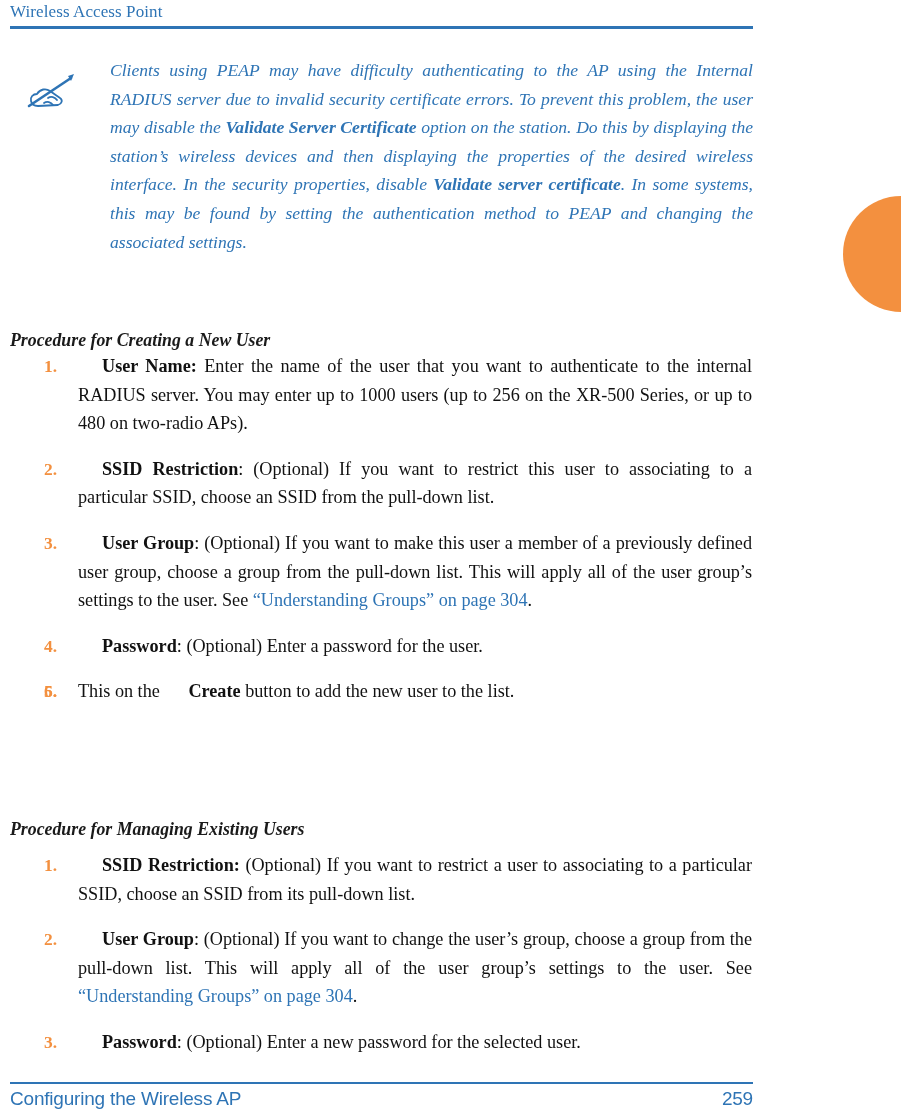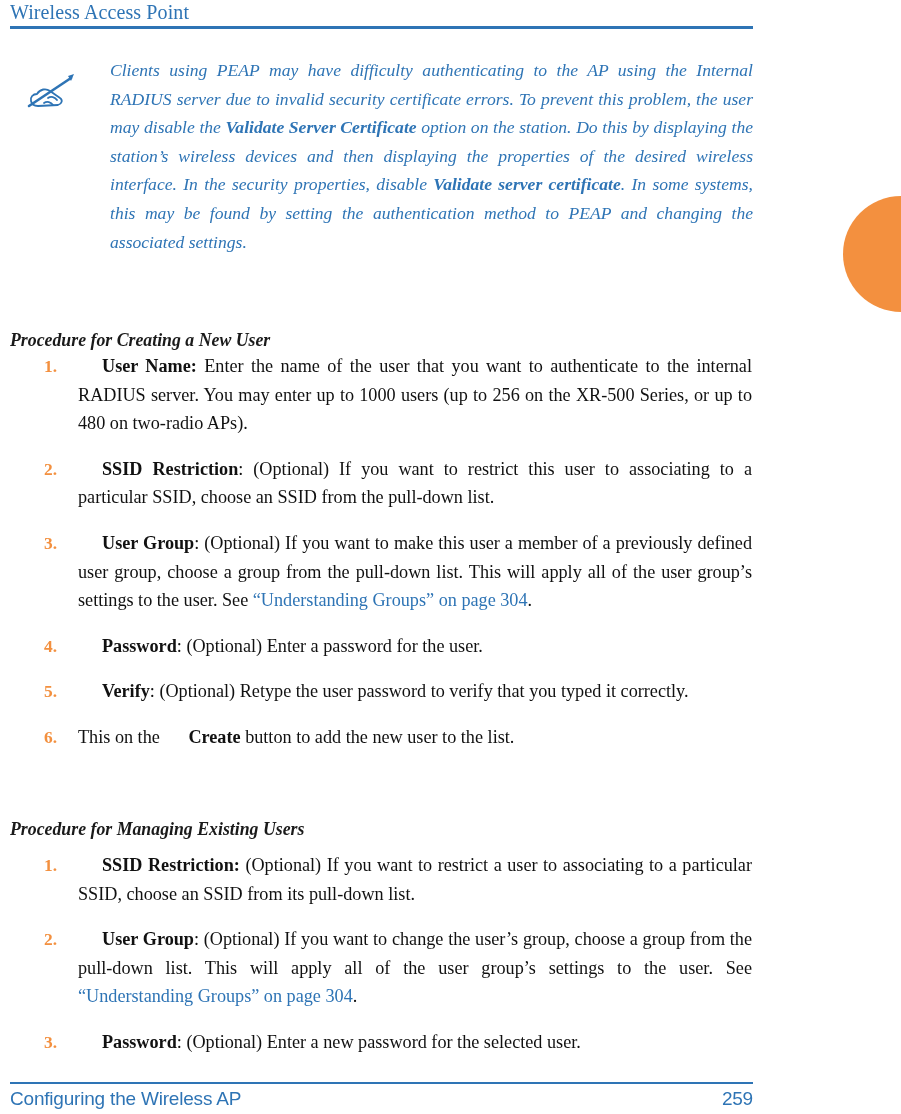--- a/index.html
+++ b/index.html
@@ -18,21 +18,21 @@
 
   
   #page-header {
     position: absolute;
     left: 10px;
     top: 0px;
     width: 743px;
   }
   #header-title {
     font-family: "Liberation Serif", "DejaVu Serif", serif;
-    font-size: 20px;
+    font-size: 17px;
     color: #2E74B5;
     line-height: 22px;
     padding-top: 1px;
     letter-spacing: 0.1px;
     white-space: nowrap;
   }
   #header-rule {
     margin-top: 3px;
     height: 3px;
     background: #2E74B5;
@@ -197,21 +197,20 @@
     <span class="item-body"><b>User Group</b><span>: (Optional) If you want to make this user a member of a previously defined user group, choose a group from the pull-down list. This will apply all of the user group’s settings to the user. See </span><a class="xref" href="#" style="text-decoration:none;">“Understanding Groups” on page 304</a><span>.</span></span>
   </li>
 
   <li class="list-item">
     <span class="item-num">4.</span>
     <span class="item-body"><b>Password</b><span>: (Optional) Enter a password for the user.</span></span>
   </li>
 
   <li class="list-item">
     <span class="item-num">5.</span>
-    <span class="item-body"><b>Verify</b><span>: (Optional) Retype the user password to verify that you typed it correctly.</span></span>
   </li>
 
   <li class="list-item">
     <span class="item-num">6.</span>
     <span class="item-body"><span>This on the </span><b>Create</b><span> button to add the new user to the list.</span></span>
   </li>
 
 </ol>
 
 <div class="proc-heading" id="heading-manage">Procedure for Managing Existing Users</div>

